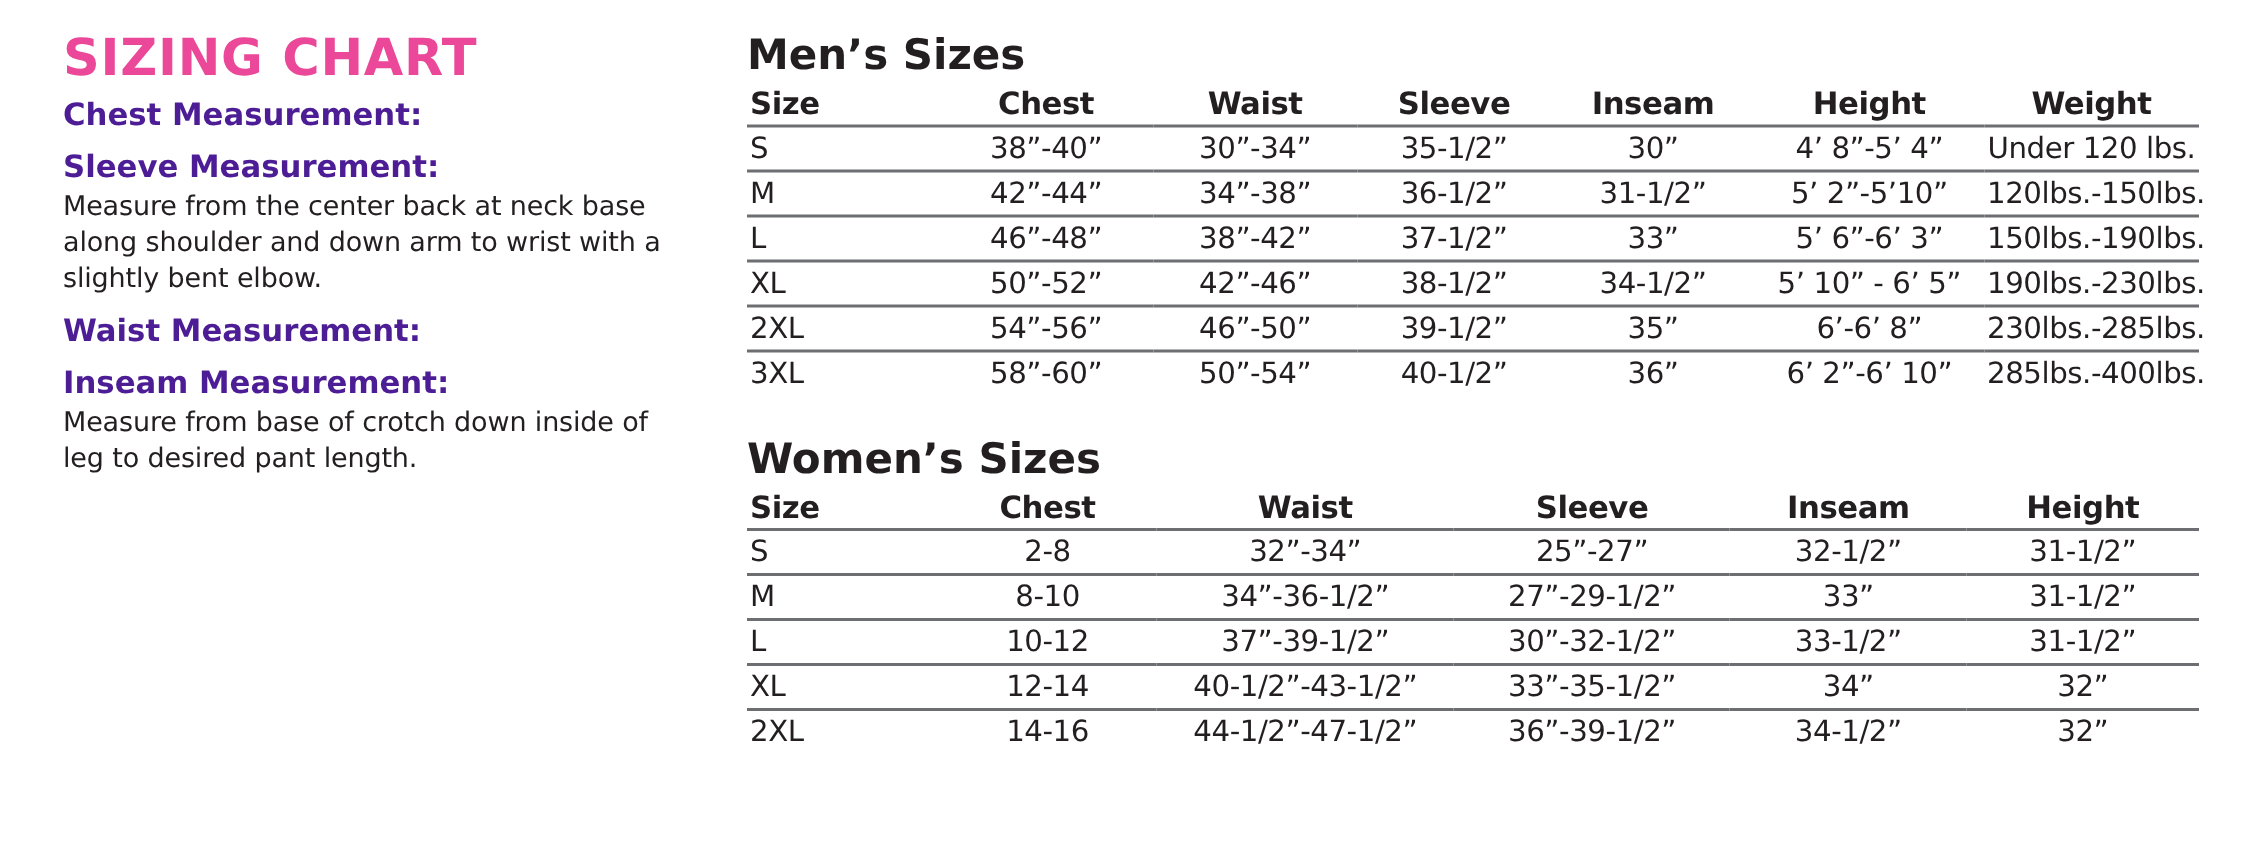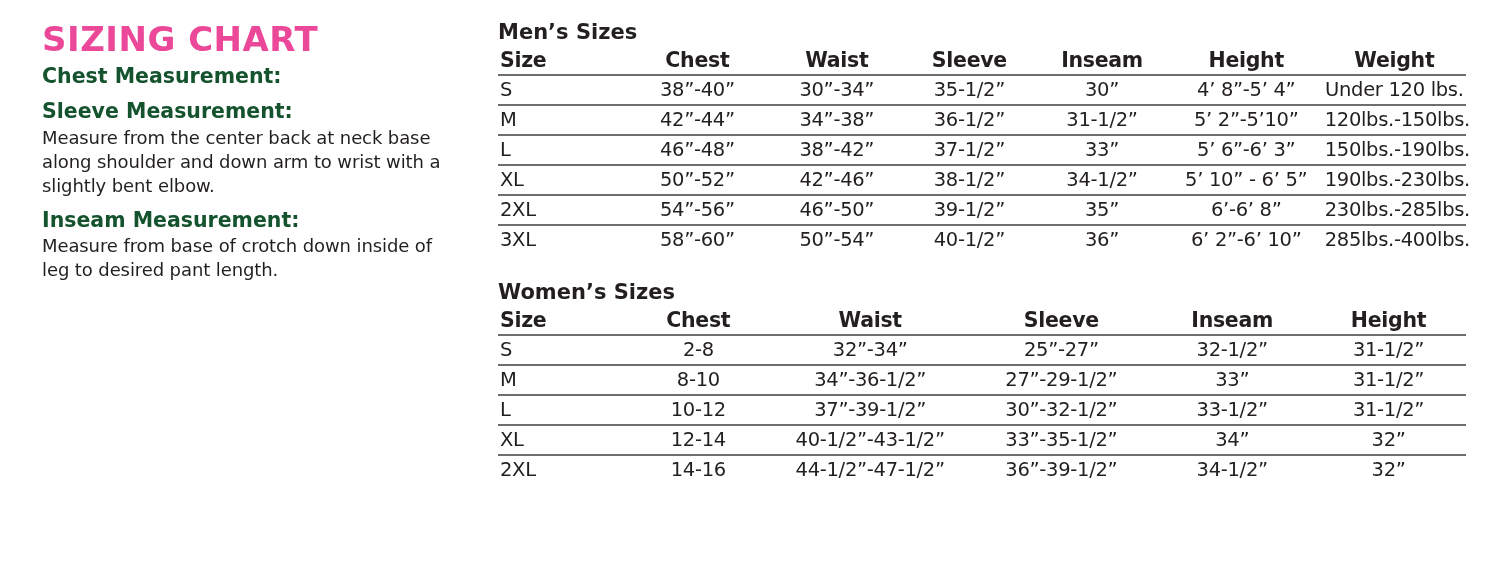--- a/index.html
+++ b/index.html
@@ -39,42 +39,42 @@
   }
   .block {
     margin-bottom: 10px;
   }
   .block-heading {
     font-family: "DejaVu Sans", sans-serif;
     font-weight: bold;
     font-size: 20.5px;
     line-height: 1.25;
     margin: 0 0 1px 0;
-    color: #14532d;
+    color: #4c1d95;
   }
   .block-body {
     font-family: "DejaVu Sans", sans-serif;
     font-size: 18px;
     line-height: 1.33;
     margin: 0;
     color: #231f20;
     letter-spacing: -0.1px;
   }
 
   
   .right-col {
     position: absolute;
     left: 498px;
     top: 20px;
     width: 968px;
   }
   .table-title {
     font-family: "DejaVu Sans", sans-serif;
     font-weight: bold;
-    font-size: 21px;
+    font-size: 28px;
     margin: 0 0 2px 0;
     color: #231f20;
   }
   table.size-table {
     border-collapse: collapse;
     width: 100%;
     table-layout: fixed;
   }
   table.size-table th,
   table.size-table td {
@@ -132,20 +132,21 @@
     <div class="block">
       <p class="block-heading">Chest Measurement:</p>
     </div>
 
     <div class="block">
       <p class="block-heading">Sleeve Measurement:</p>
       <p class="block-body">Measure from the center back at neck base along shoulder and down arm to wrist with a slightly bent elbow.</p>
     </div>
 
     <div class="block">
+      <p class="block-heading">Waist Measurement:</p>
     </div>
 
     <div class="block">
       <p class="block-heading">Inseam Measurement:</p>
       <p class="block-body">Measure from base of crotch down inside of leg to desired pant length.</p>
     </div>
   </div>
 
   <div class="right-col">
 

